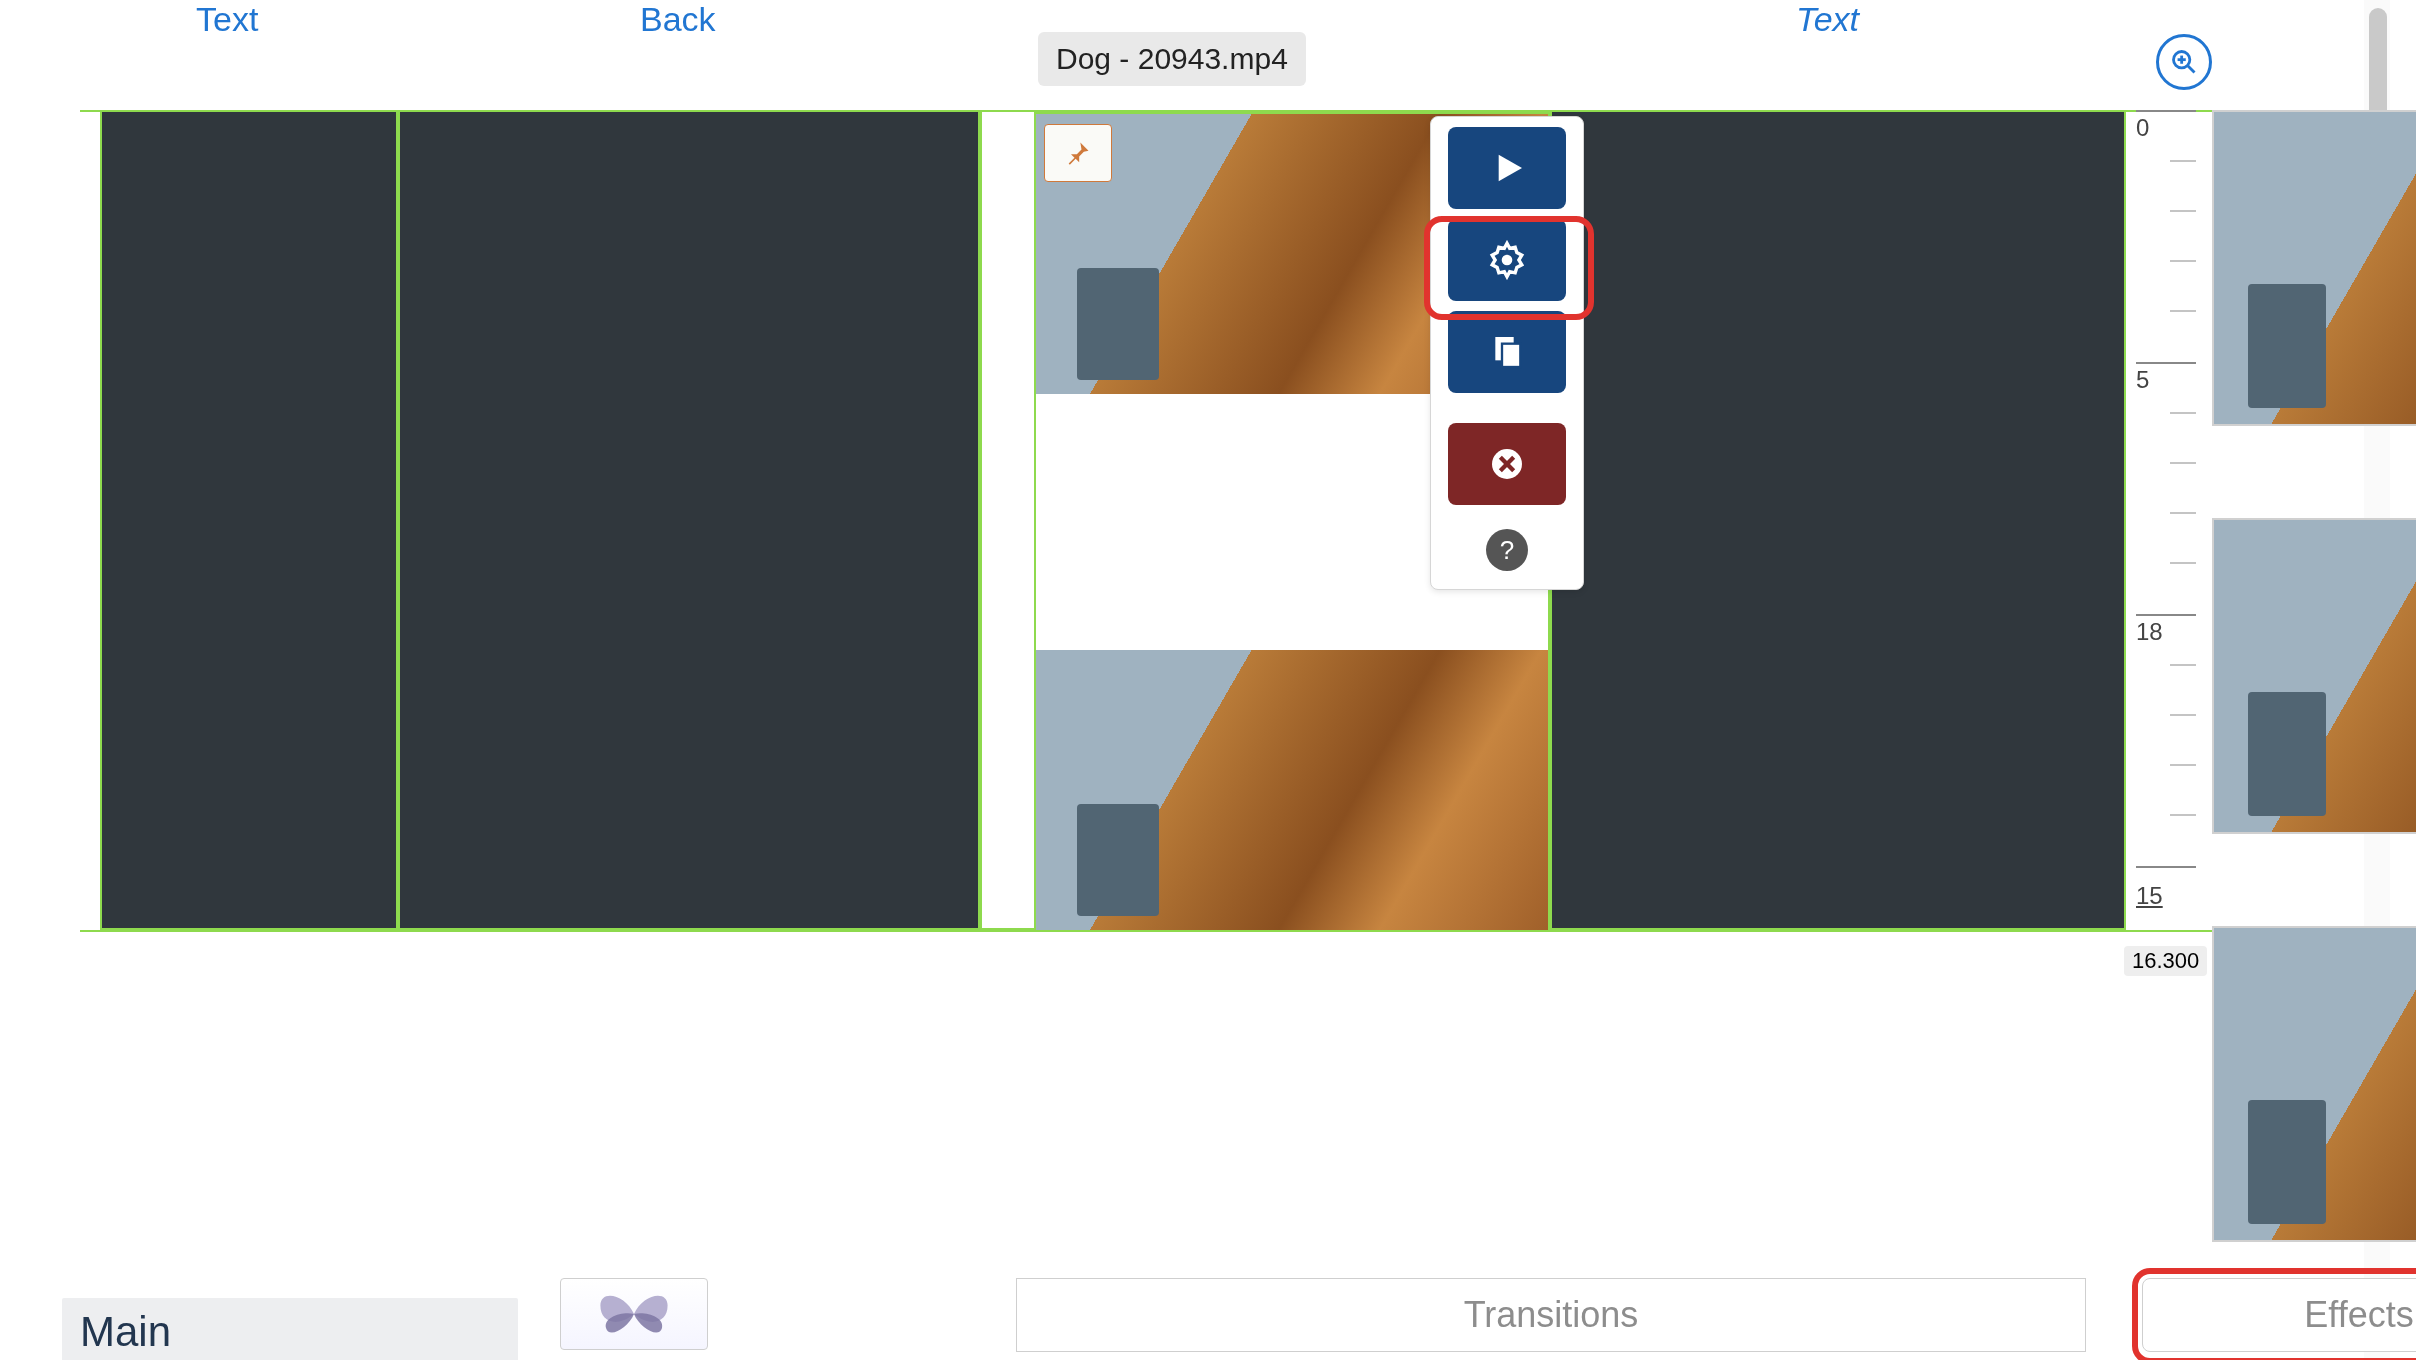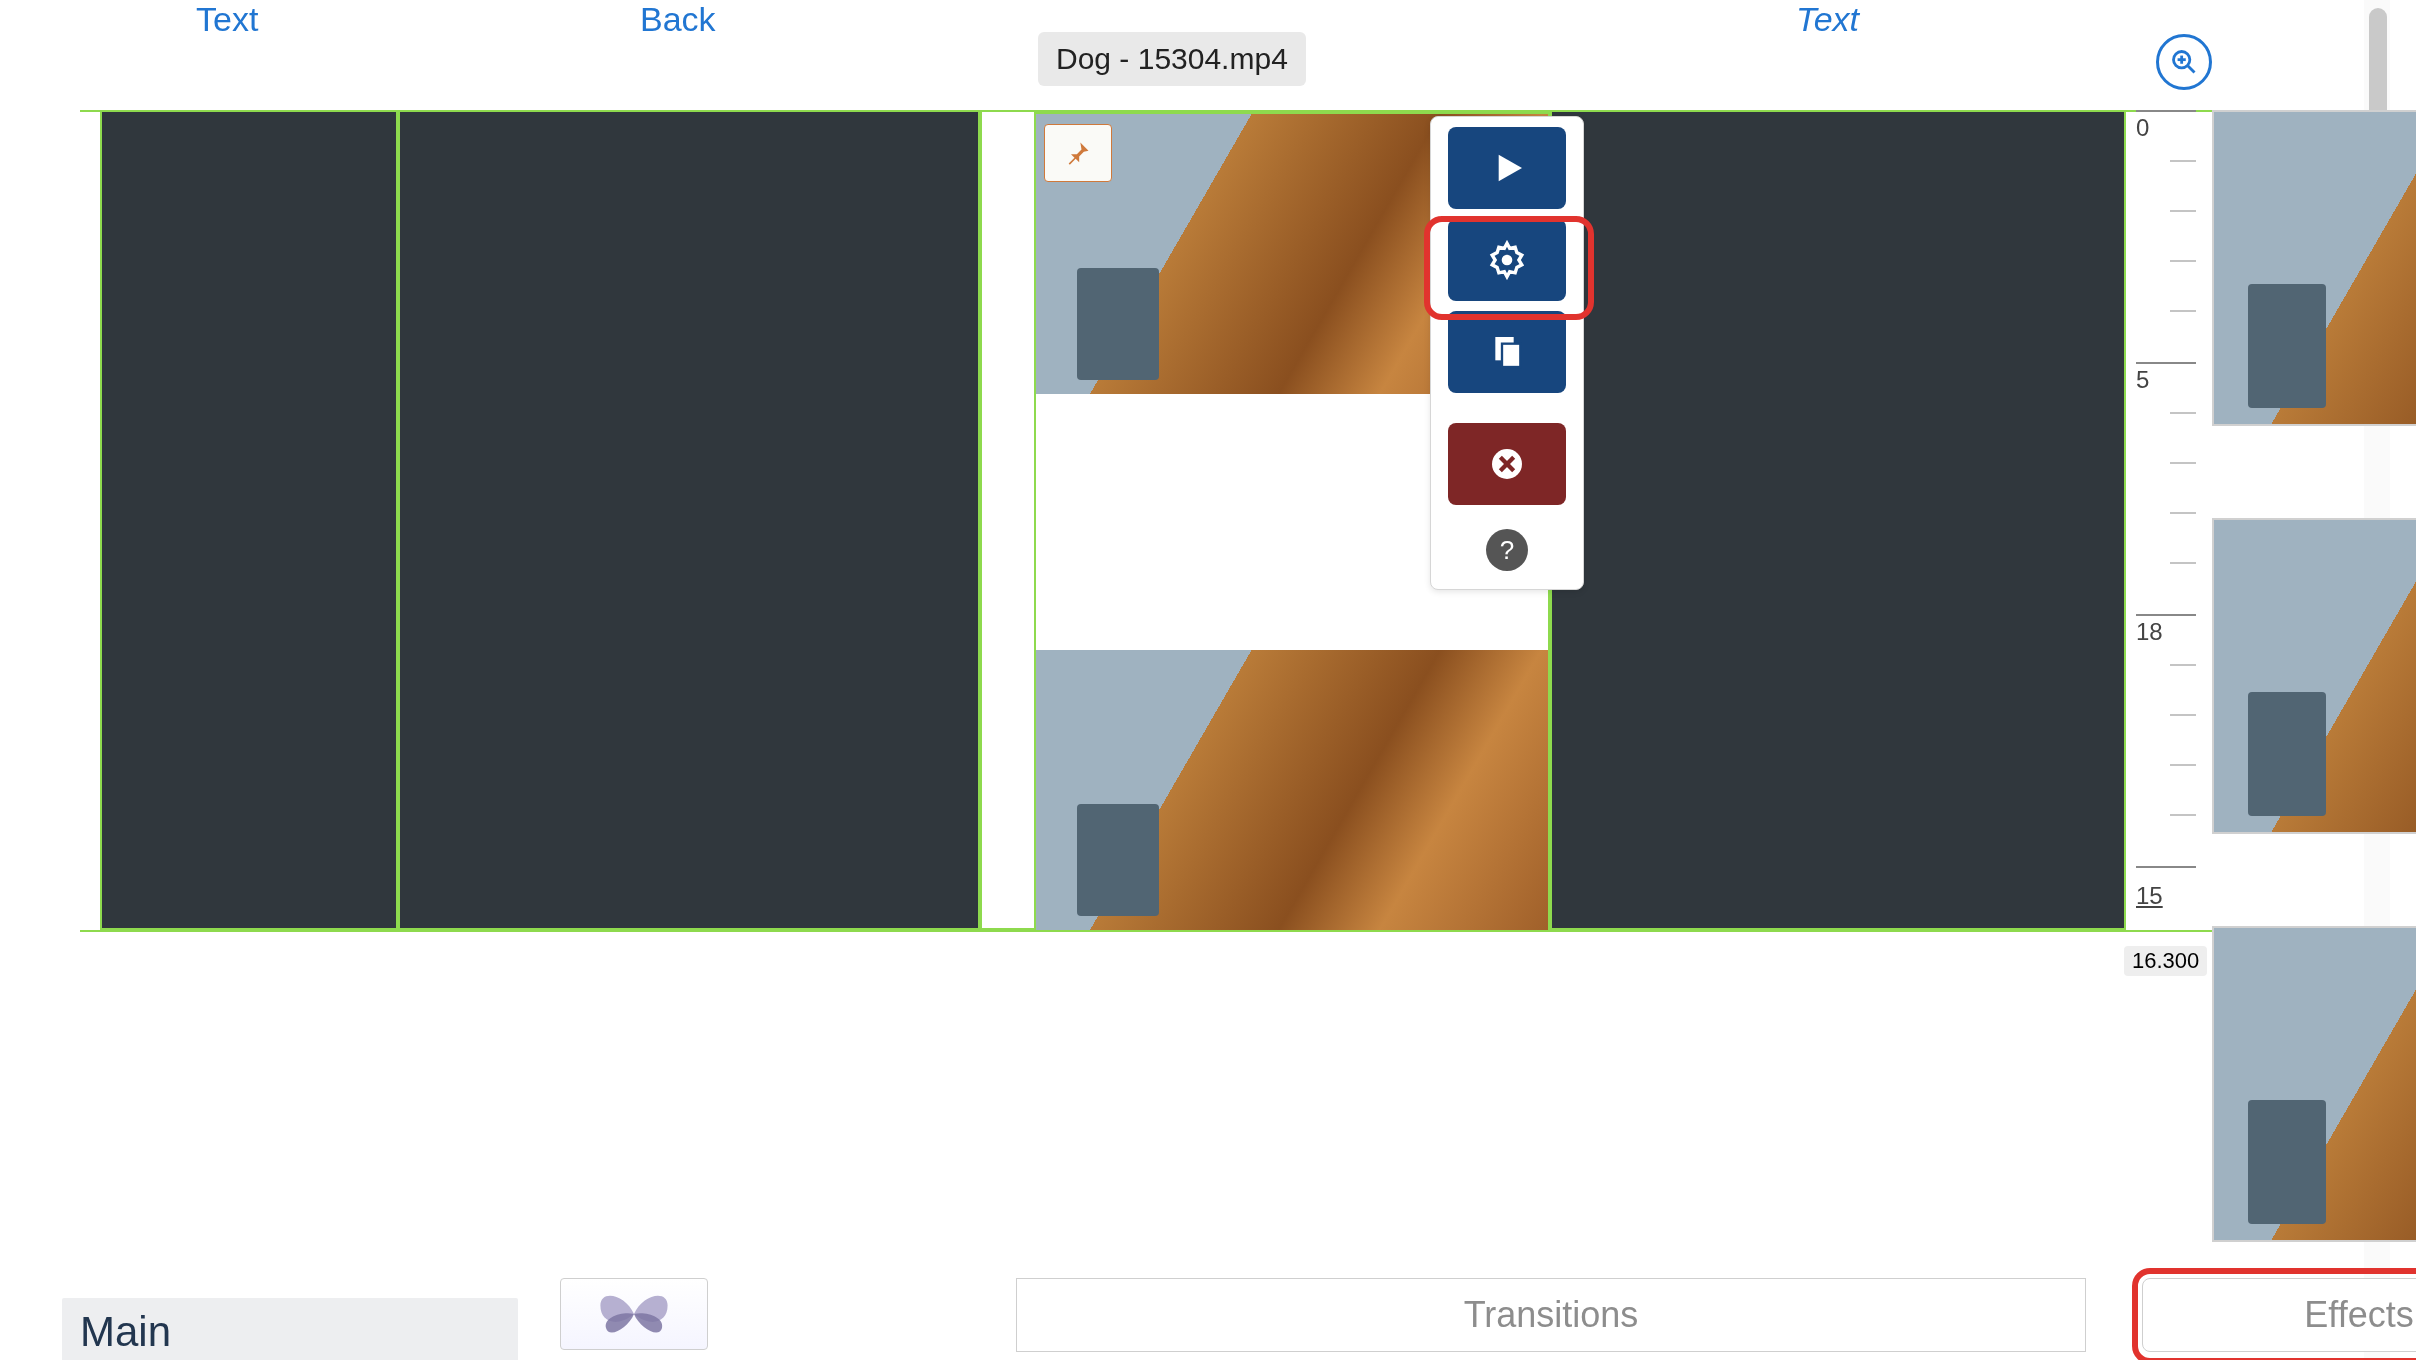--- a/index.html
+++ b/index.html
@@ -66,21 +66,21 @@
 </head>
 <body>
 
 <div class="stage">
   <div class="scrollbar">
       <div class="scrollthumb"></div>
     </div>
 
   <div class="top-label" style="left:196px;">Text</div>
   <div class="top-label" style="left:640px;">Back</div>
-  <div class="filename-chip">Dog - 15304.mp4</div>
+  <div class="filename-chip">Dog - 20943.mp4</div>
   <div class="top-label" style="left:1796px;font-style:italic;">Text</div>
   <div class="zoom-btn">
     <svg viewBox="0 0 24 24">
         <circle cx="10" cy="10" r="7" fill="none" stroke="#2176d2" stroke-width="2.4"></circle>
         <line x1="15" y1="15" x2="21" y2="21" stroke="#2176d2" stroke-width="2.4"></line>
         <line x1="10" y1="6.5" x2="10" y2="13.5" stroke="#2176d2" stroke-width="2.4"></line>
         <line x1="6.5" y1="10" x2="13.5" y2="10" stroke="#2176d2" stroke-width="2.4"></line>
       </svg>
   </div>
 

